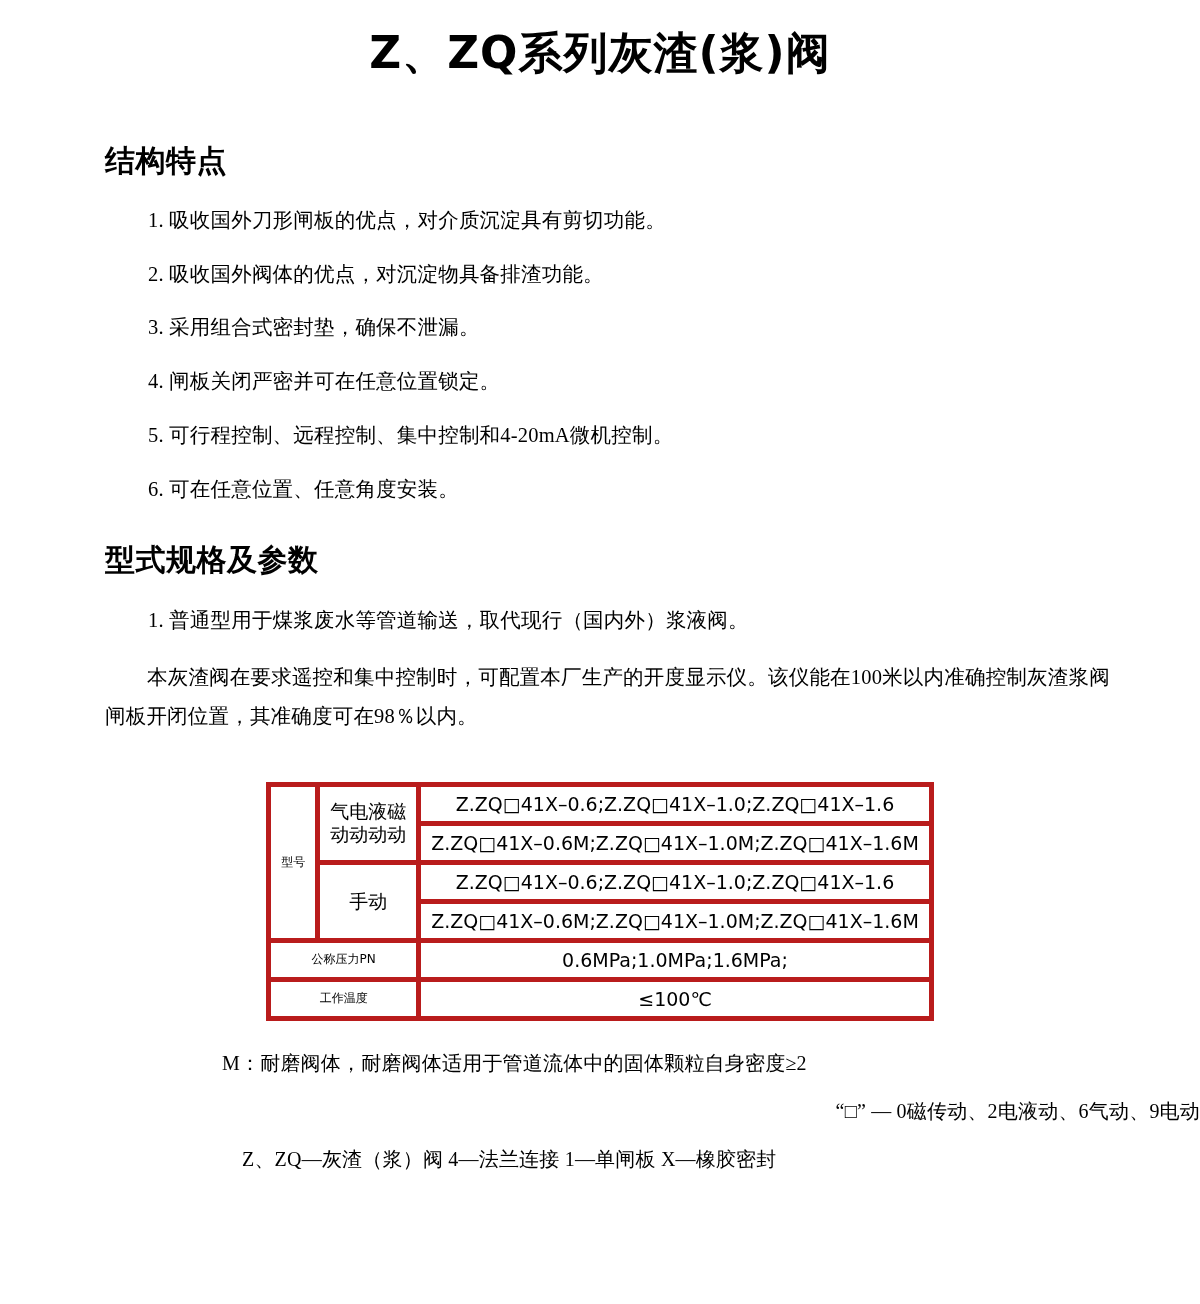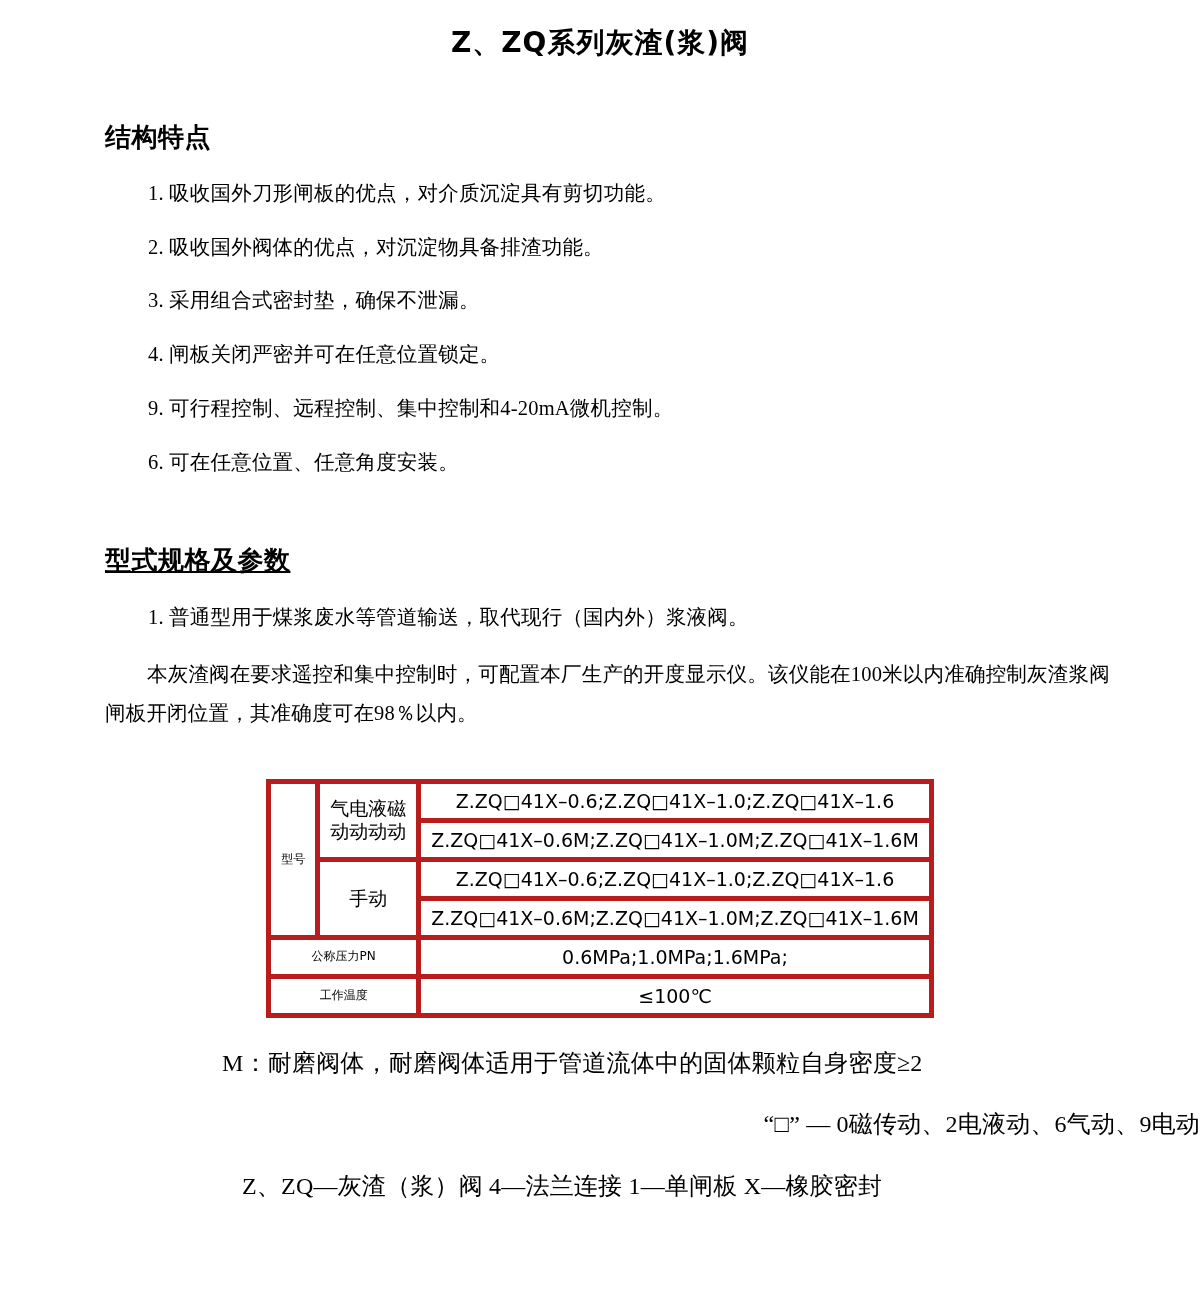--- a/index.html
+++ b/index.html
@@ -19,37 +19,36 @@
     width: 1200px;
     height: 1304px;
     box-sizing: border-box;
     padding: 0;
     position: relative;
   }
   .doc-title {
     text-align: center;
     font-family: "DejaVu Sans", "Liberation Sans", sans-serif;
     font-weight: bold;
-    font-size: 28px;
+    font-size: 44px;
     letter-spacing: 1px;
     margin-top: 24px;
     margin-bottom: 0;
   }
   .section-heading {
     font-family: "DejaVu Sans", "Liberation Sans", sans-serif;
     font-weight: bold;
-    font-size: 26px;
+    font-size: 30px;
     margin-left: 105px;
     margin-top: 58px;
     margin-bottom: 10px;
     letter-spacing: 0.5px;
   }
   .section-heading.second {
-    margin-top: 66px;
-    text-decoration: underline;
+    margin-top: 36px;
   }
   .list {
     margin: 0;
     padding: 0;
     list-style: none;
   }
   .list-item {
     font-size: 20.5px;
     line-height: 1.45;
     margin-left: 148px;
@@ -99,44 +98,44 @@
   }
   td.val {
     font-size: 19px;
     padding-left: 16px;
     padding-right: 16px;
   }
   .notes {
     margin-top: 26px;
   }
   .note {
-    font-size: 24px;
+    font-size: 20px;
     line-height: 1.6;
-    margin-top: 23px;
+    margin-top: 16px;
     letter-spacing: 0.2px;
   }
   .note-1 { margin-left: 222px; }
   .note-2 { margin-left: 252px; text-align: right; }
   .note-3 { margin-left: 242px; }
 </style>
 </head>
 <body>
 
 <div class="page">
 
   <h1 class="doc-title">Z、ZQ系列灰渣(浆)阀</h1>
 
   <h2 class="section-heading">结构特点</h2>
 
   <ul class="list">
     <li class="list-item">1. 吸收国外刀形闸板的优点，对介质沉淀具有剪切功能。</li>
     <li class="list-item">2. 吸收国外阀体的优点，对沉淀物具备排渣功能。</li>
     <li class="list-item">3. 采用组合式密封垫，确保不泄漏。</li>
     <li class="list-item">4. 闸板关闭严密并可在任意位置锁定。</li>
-    <li class="list-item">9. 可行程控制、远程控制、集中控制和4-20mA微机控制。</li>
+    <li class="list-item">5. 可行程控制、远程控制、集中控制和4-20mA微机控制。</li>
     <li class="list-item">6. 可在任意位置、任意角度安装。</li>
   </ul>
 
   <h2 class="section-heading second">型式规格及参数</h2>
 
   <p class="para">1. 普通型用于煤浆废水等管道输送，取代现行（国内外）浆液阀。</p>
 
   <p class="para flow">本灰渣阀在要求遥控和集中控制时，可配置本厂生产的开度显示仪。该仪能在100米以内准确控制灰渣浆阀闸板开闭位置，其准确度可在98％以内。</p>
 
   <div class="spec-table-wrap">

